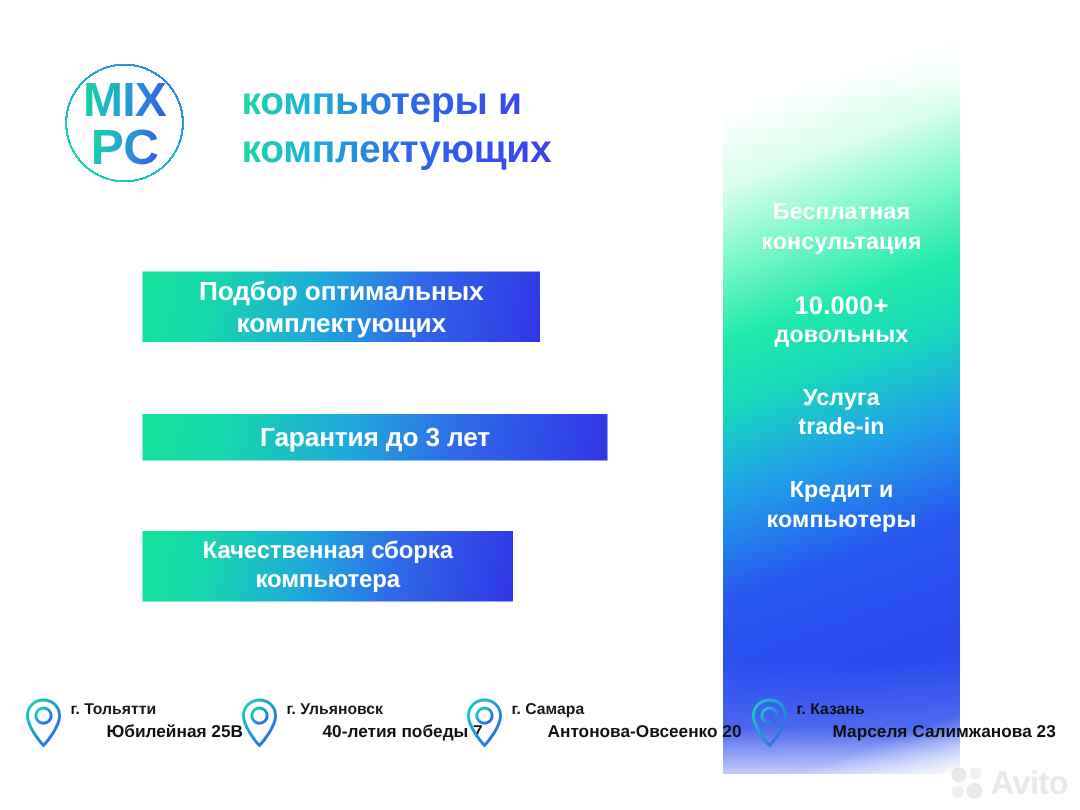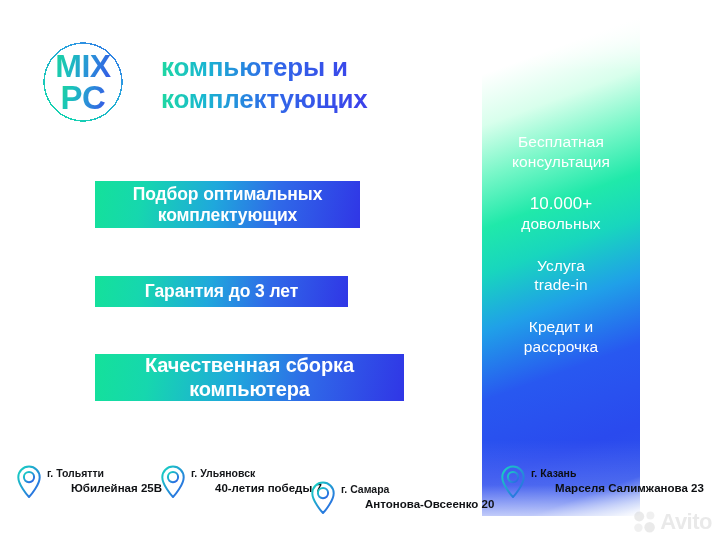--- a/index.html
+++ b/index.html
@@ -57,21 +57,21 @@
     left:482px; top:132px;
     width:158px;
     text-align:center;
     color:#ffffff;
     z-index:4;
   }
   .side-block { margin-bottom:22px; }
   .side-block:last-child { margin-bottom:0; }
   .side-line {
     font-size:15.5px;
-    font-weight:normal;
+    font-weight:bold;
     line-height:1.26;
     letter-spacing:0.1px;
     white-space:nowrap;
   }
   .side-line.big { font-size:17px; }
 
   
   #logo-wrap {
     position:absolute;
     left:27px; top:26px;
@@ -123,38 +123,38 @@
     position:absolute;
     background:linear-gradient(100deg,#14e19a 0%, #16d7ae 18%, #1fa8dc 45%, #2f6ae8 68%, #3036e6 100%);
     color:#ffffff;
     font-weight:bold;
     display:flex; align-items:center; justify-content:center;
     text-align:center;
     line-height:1.16;
     letter-spacing:-0.1px;
   }
   #feature-0 { left:95px; top:181px; width:265px; height:47px; font-size:17.5px; }
-  #feature-1 { left:95px; top:276px; width:253px; height:31px; font-size:17.5px; }
-  #feature-2 { left:95px; top:354px; width:309px; height:47px; font-size:20px; }
+  #feature-1 { left:95px; top:276px; width:310px; height:31px; font-size:17.5px; }
+  #feature-2 { left:95px; top:354px; width:247px; height:47px; font-size:16px; }
   .feature-text { padding:0 6px; }
 
   
   #addresses {
     position:absolute;
     left:0px; top:463px;
     width:720px; height:50px;
     z-index:6;
   }
   .address-item {
     position:absolute;
     display:flex; align-items:center; gap:5px;
   }
   #address-0 { left:16px; top:2px; }
   #address-1 { left:160px; top:2px; }
-  #address-2 { left:310px; top:18px; }
+  #address-2 { left:310px; top:2px; }
   #address-3 { left:500px; top:2px; }
 
   .pin-icon { width:26px; height:33px; flex:0 0 auto; }
 
   .address-text { line-height:1.28; }
   .address-city {
     font-size:10.5px; font-weight:bold; color:#15171a;
     white-space:nowrap;
   }
   .address-street {
@@ -195,21 +195,21 @@
     <div class="side-block">
       <div class="side-line big">10.000+</div>
       <div class="side-line">довольных</div>
     </div>
     <div class="side-block">
       <div class="side-line">Услуга</div>
       <div class="side-line">trade-in</div>
     </div>
     <div class="side-block">
       <div class="side-line">Кредит и</div>
-      <div class="side-line">рассрочка</div>
+      <div class="side-line">компьютеры</div>
     </div>
   </div>
 
   <div id="logo-wrap">
     <div id="logo-ring"></div>
     <div id="logo-text">
       <div class="logo-word">MIX</div>
       <div class="logo-word second">PC</div>
     </div>
   </div>

